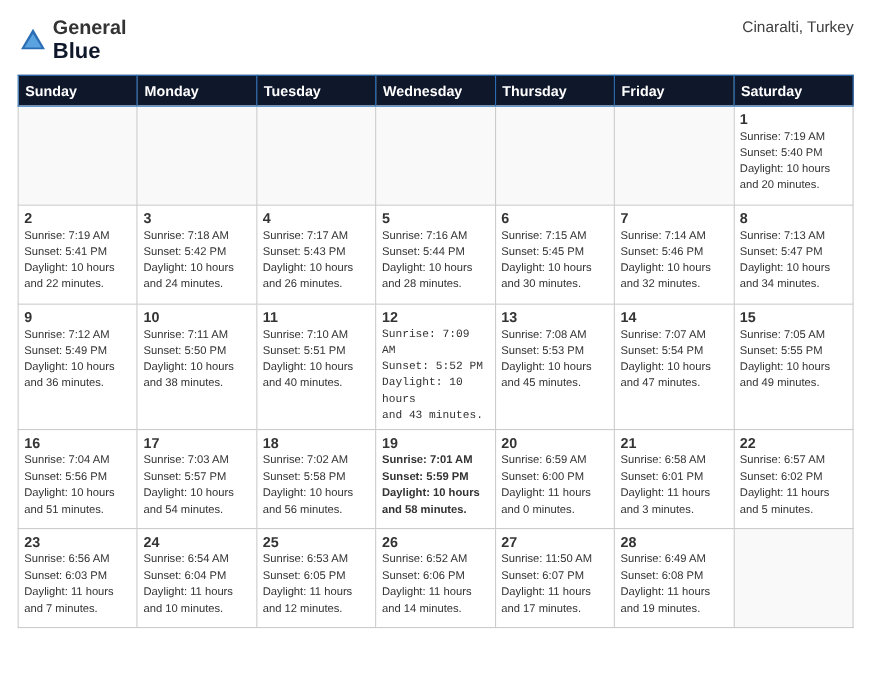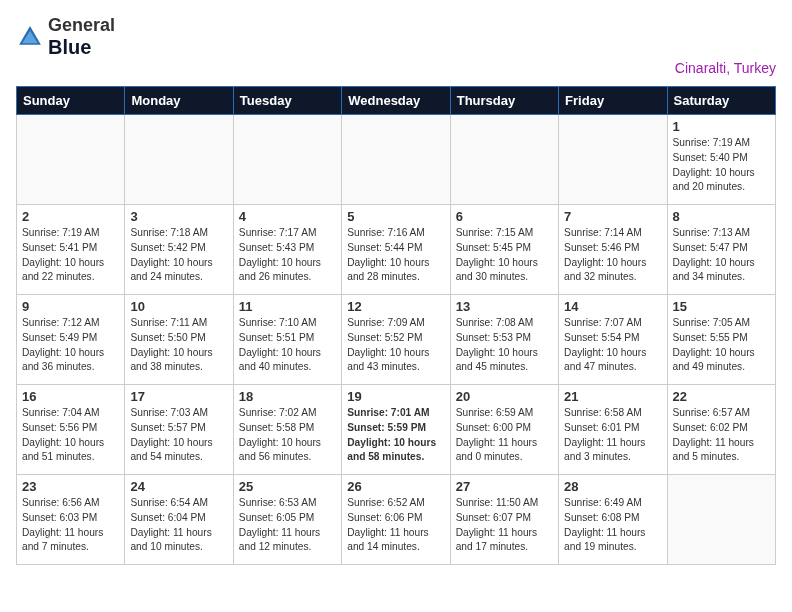--- a/index.html
+++ b/index.html
@@ -43,22 +43,21 @@
     .title-block {
       text-align: right;
     }
     .month-title {
       font-size: 36px;
       font-weight: normal;
       color: #333;
     }
     .location {
       font-size: 14px;
-      color: #a21caf;
-      margin-top: 44px;
+      color: #404040;
     }
     .calendar {
       width: 100%;
       border-collapse: collapse;
       border: 1px solid #ccc;
     }
     .calendar th {
       background-color: #0f172a;
       color: #fff;
       text-align: left;
@@ -206,21 +205,21 @@
         </td>
         <td>
           <div class="day-num">11</div>
           <div class="day-info" style="white-space: pre-line;">Sunrise: 7:10 AM
 Sunset: 5:51 PM
 Daylight: 10 hours
 and 40 minutes.</div>
         </td>
         <td>
           <div class="day-num">12</div>
-          <div class="day-info" style="white-space: pre-line;">Sunrise: 7:09 AM
+          <div class="day-info" style="white-space: pre-line; font-family: Liberation Mono, monospace;">Sunrise: 7:09 AM
 Sunset: 5:52 PM
 Daylight: 10 hours
 and 43 minutes.</div>
         </td>
         <td>
           <div class="day-num">13</div>
           <div class="day-info" style="white-space: pre-line;">Sunrise: 7:08 AM
 Sunset: 5:53 PM
 Daylight: 10 hours
 and 45 minutes.</div>

